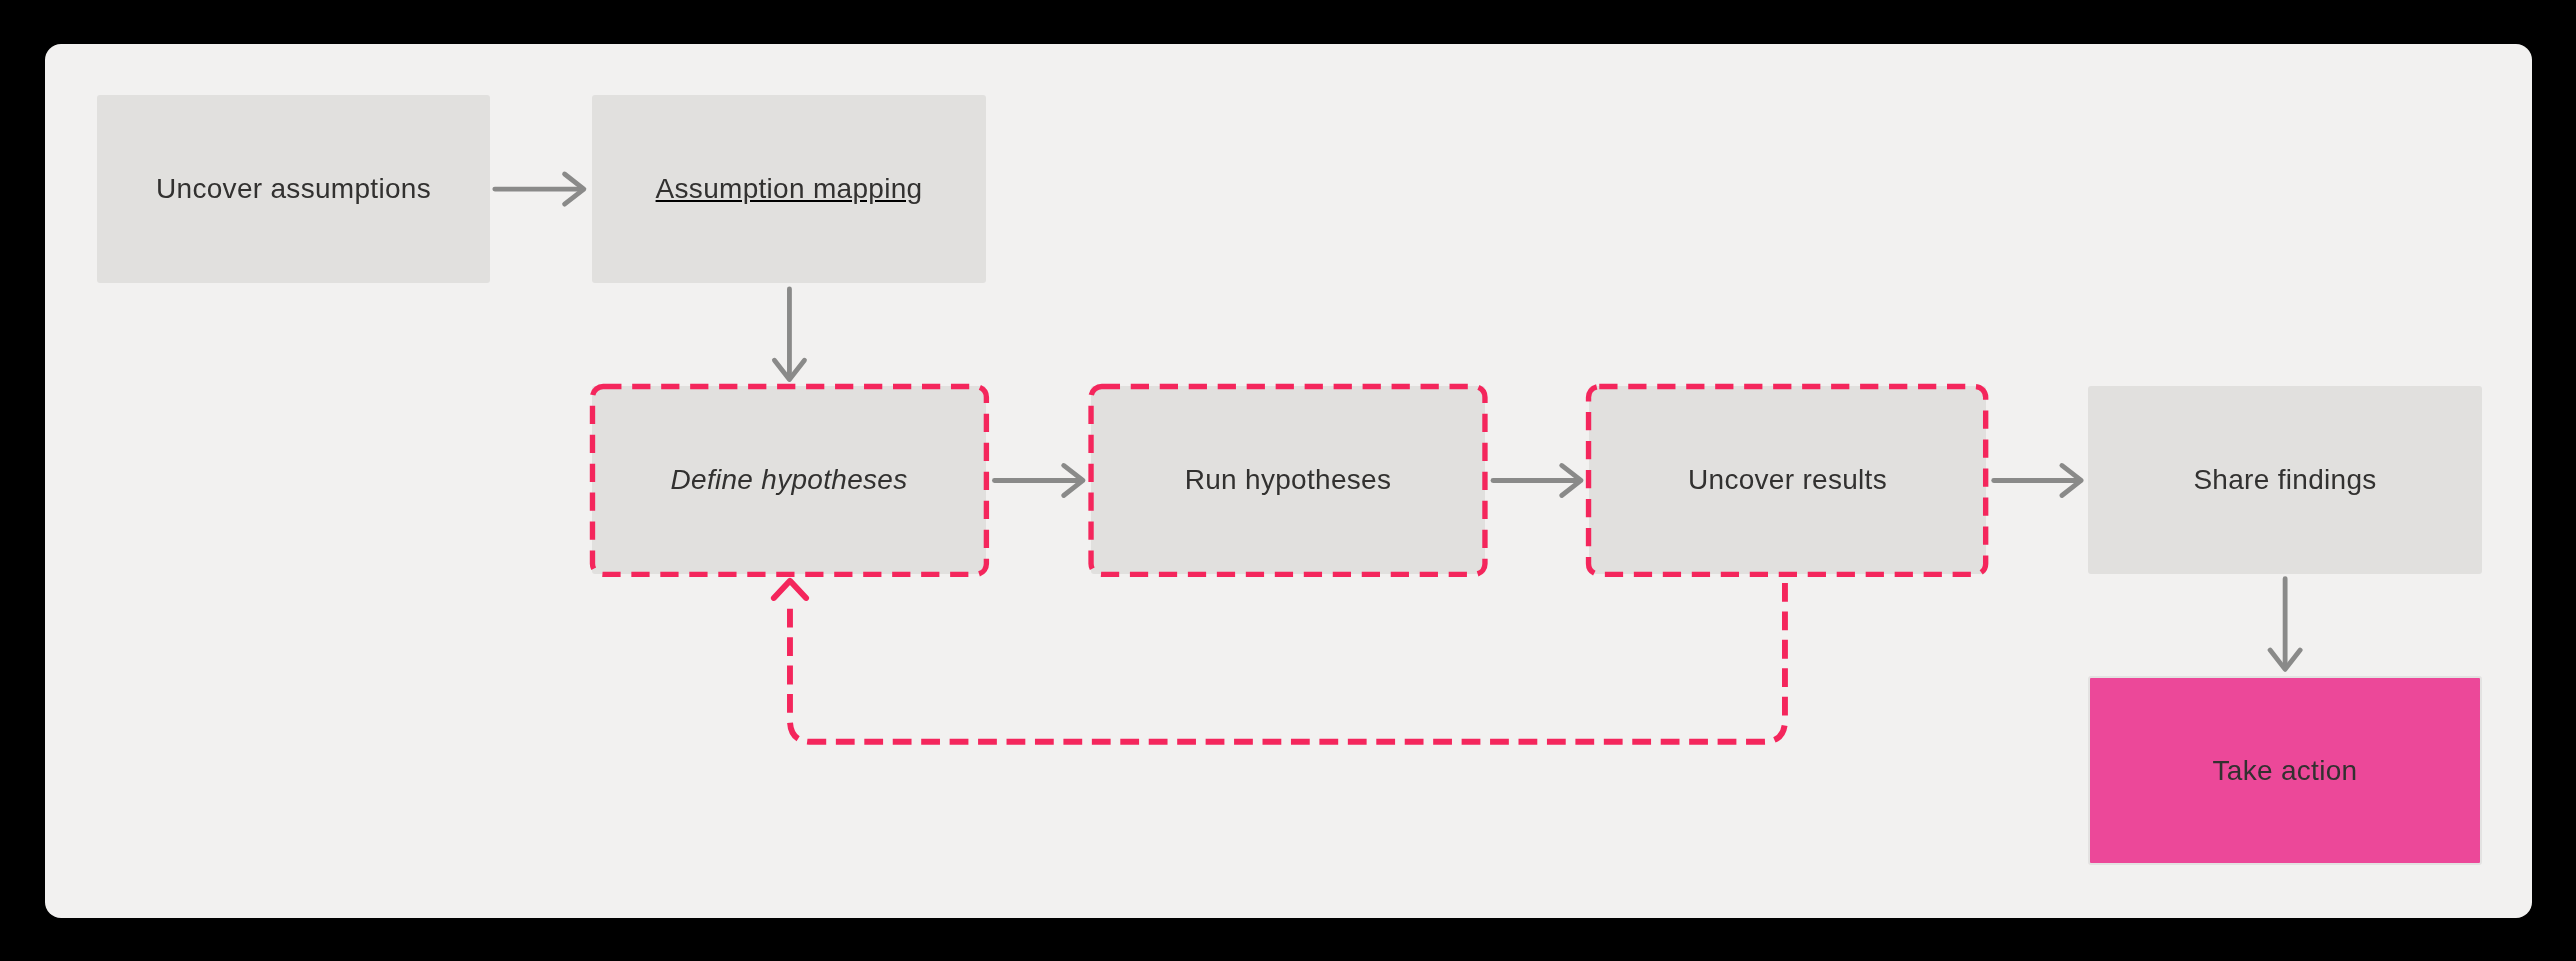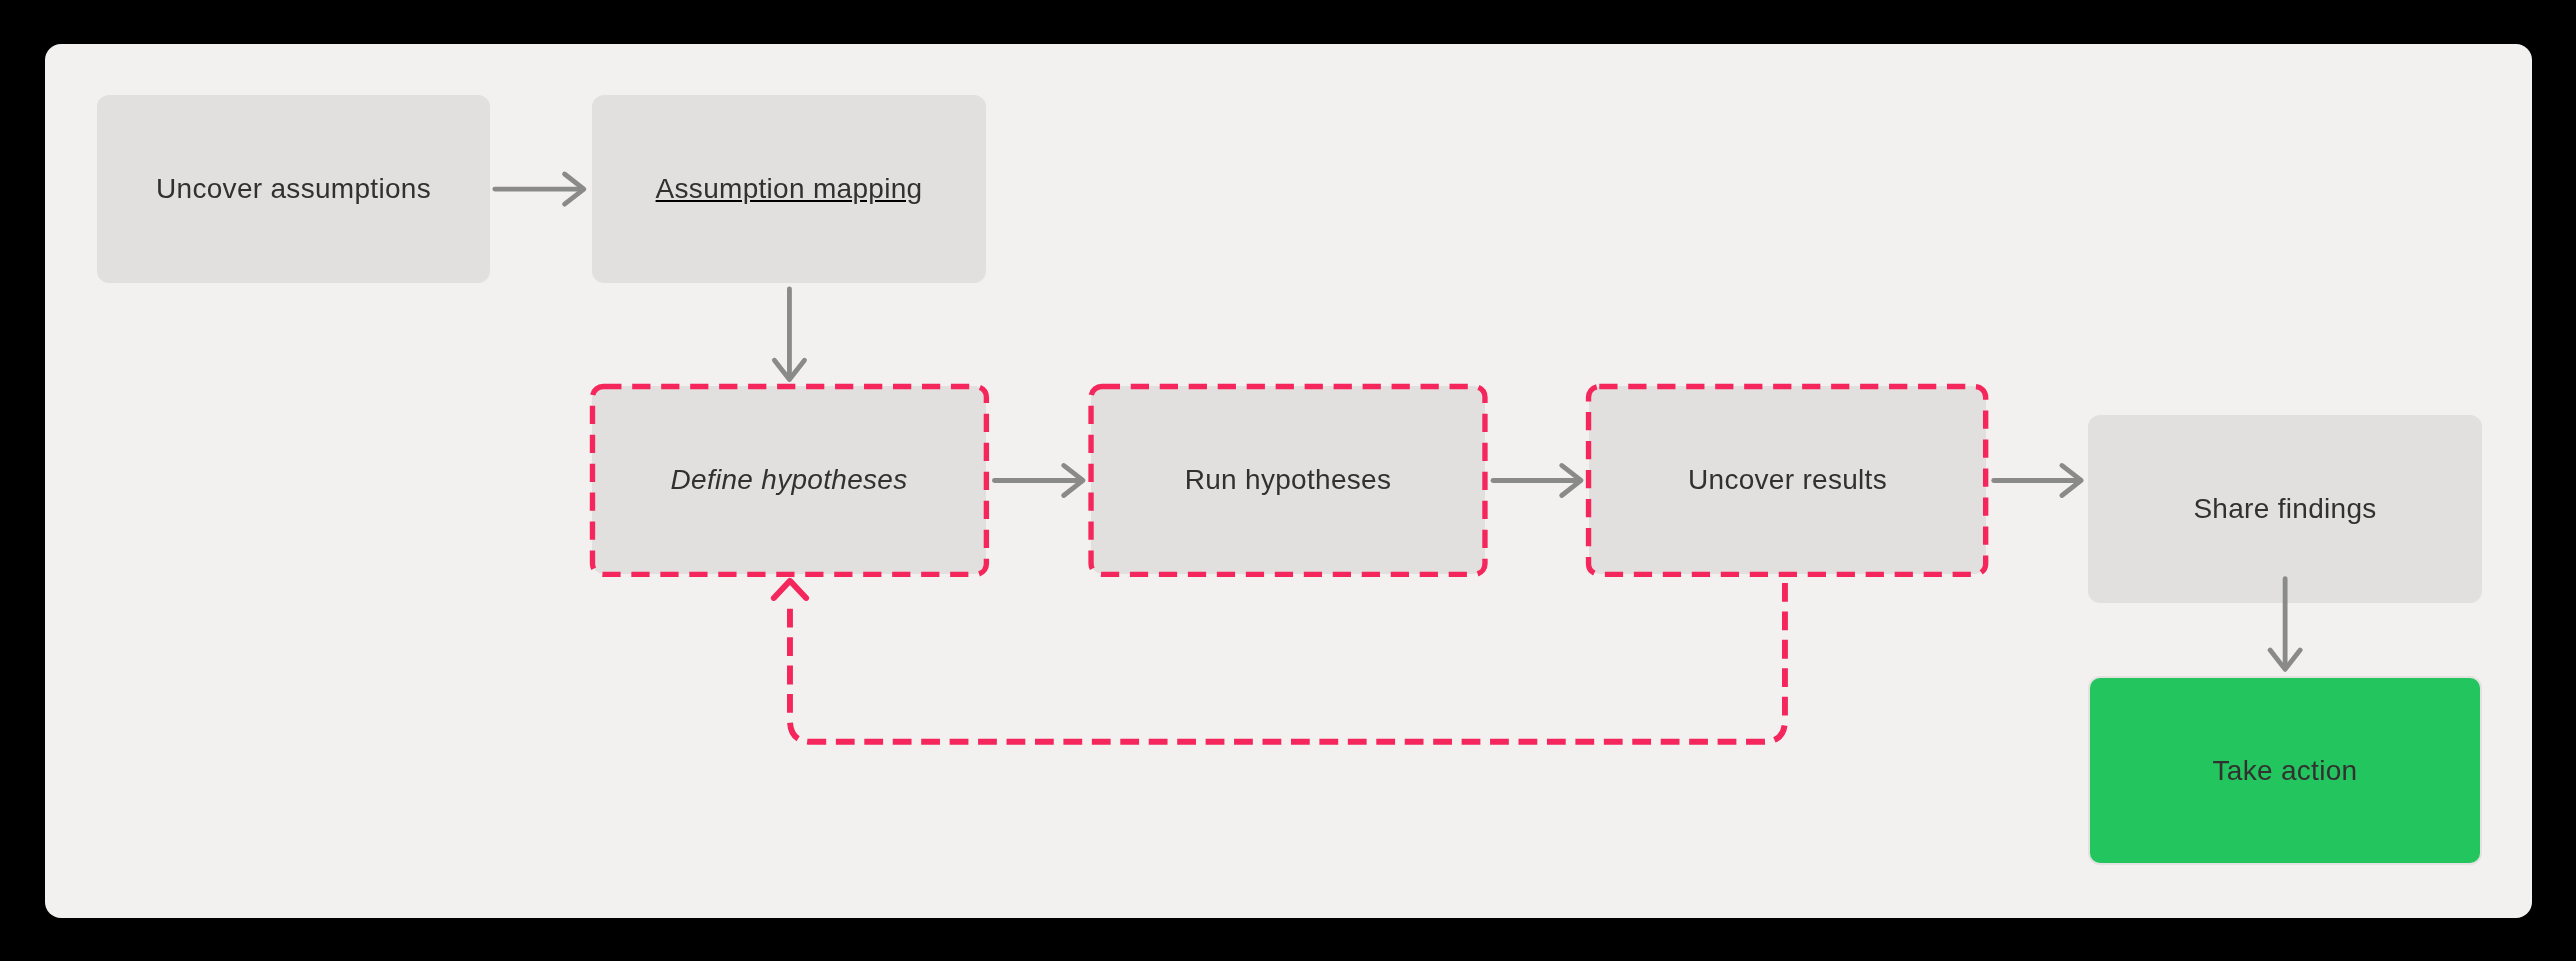--- a/index.html
+++ b/index.html
@@ -27,43 +27,43 @@
     border-radius: 16px;
     box-shadow: 0 5.4px 16px rgba(0,0,0,0.55);
     z-index: 1;
   }
   .node {
     position: absolute;
     display: flex;
     align-items: center;
     justify-content: center;
     background: #e1e0de;
-    border-radius: 12px;
+    border-radius: 3px;
     z-index: 2;
     box-sizing: border-box;
   }
   .node .label {
     font-size: 28px;
     font-weight: 400;
     color: #323130;
     letter-spacing: 0.3px;
     white-space: nowrap;
   }
   .node.outlined {
-    background: #22c55e;
+    background: #ec4899;
     border: 2.7px solid #e3e2e1;
     text-align: right;
   }
   
   .n-uncover   { left: 97px;  top: 95px;  width: 393px; height: 188px; }
   .n-mapping   { left: 592px; top: 95px;  width: 394px; height: 188px; text-decoration: underline; }
   .n-define    { left: 592px; top: 386px;  width: 394px; height: 188px; font-style: italic; }
   .n-run       { left: 1091px; top: 386px;  width: 394px; height: 188px; }
   .n-evaluate  { left: 1589px; top: 386px;  width: 397px; height: 188px; }
-  .n-share     { left: 2088px; top: 386px;  width: 394px; height: 188px; margin-top: 29px; }
+  .n-share     { left: 2088px; top: 386px;  width: 394px; height: 188px; }
   .n-action    { left: 2088px; top: 676px; width: 394px; height: 189px; }
   svg.overlay {
     position: absolute;
     left: 0; top: 0;
     width: 2576px;
     height: 962px;
     z-index: 3;
     pointer-events: none;
   }
   .gray-stroke   { stroke: #8a8a89; stroke-width: 9;  fill: none; stroke-linecap: round; stroke-linejoin: round; }

